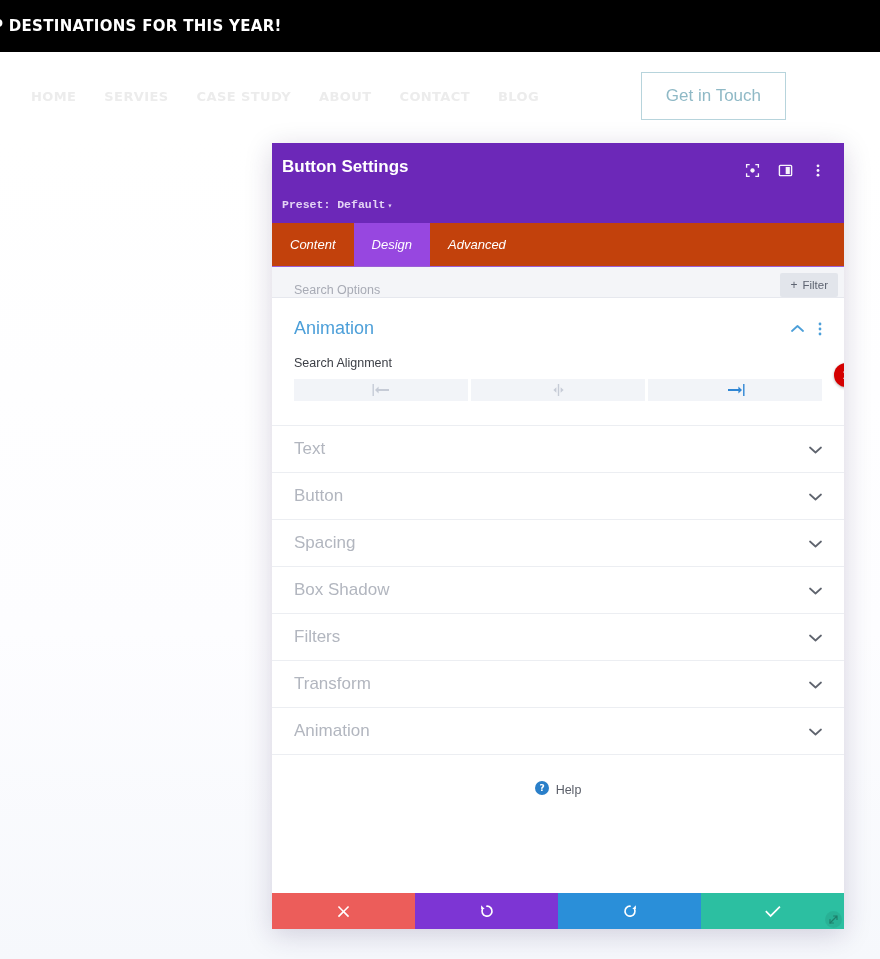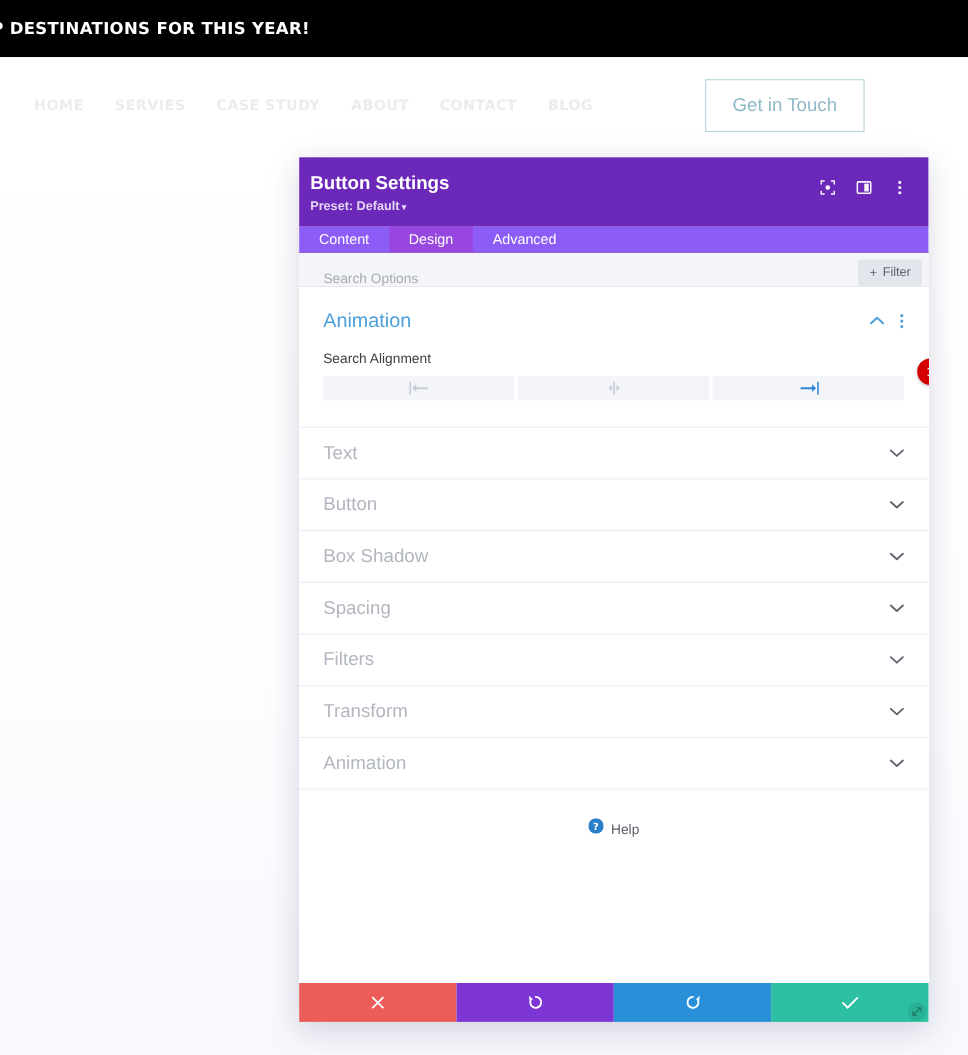--- a/index.html
+++ b/index.html
@@ -103,44 +103,46 @@
   .modal-title {
     color: #ffffff;
     font-size: 17px;
     font-weight: bold;
     line-height: 1.2;
   }
   .modal-preset {
     color: #e4d4f5;
     font-size: 11.5px;
     font-weight: bold;
-    margin-top: 5px;
-    cursor: pointer;
+    margin-top: 21px;
+    cursor: pointer;
+    font-family: Liberation Mono, monospace;
   }
   .preset-caret { font-size: 8px; margin-left: 2px; }
 
   .header-icons {
     display: flex;
     align-items: center;
     gap: 17px;
     margin-top: 5px;
   }
   .hicon {
     width: 16px; height: 16px;
     display: flex; align-items: center; justify-content: center;
     cursor: pointer;
     opacity: 0.95;
   }
   .hicon svg { display: block; }
 
   .modal-tabs {
-    background: #8b5cf6;
-    display: flex;
-    height: 24px;
+    background: #c2410c;
+    display: flex;
+    height: 44px;
     border-bottom: 1px solid #9b5fd6;
+    font-style: italic;
   }
   .tab {
     padding: 0 18px;
     display: flex;
     align-items: center;
     color: #ffffff;
     font-size: 13px;
     cursor: pointer;
     background: transparent;
   }
@@ -421,29 +423,29 @@
     </div>
     <div class="section-row">
       <span class="section-row-title">Button</span>
       <span class="chev-down">
         <svg width="13" height="8" viewBox="0 0 13 8">
             <path d="M1 1.5L6.5 6.5L12 1.5" fill="none" stroke="#5f646e" stroke-width="1.7" stroke-linecap="round" stroke-linejoin="round"></path>
           </svg>
       </span>
     </div>
     <div class="section-row">
+      <span class="section-row-title">Spacing</span>
+      <span class="chev-down">
+        <svg width="13" height="8" viewBox="0 0 13 8">
+            <path d="M1 1.5L6.5 6.5L12 1.5" fill="none" stroke="#5f646e" stroke-width="1.7" stroke-linecap="round" stroke-linejoin="round"></path>
+          </svg>
+      </span>
+    </div>
+    <div class="section-row">
       <span class="section-row-title">Box Shadow</span>
-      <span class="chev-down">
-        <svg width="13" height="8" viewBox="0 0 13 8">
-            <path d="M1 1.5L6.5 6.5L12 1.5" fill="none" stroke="#5f646e" stroke-width="1.7" stroke-linecap="round" stroke-linejoin="round"></path>
-          </svg>
-      </span>
-    </div>
-    <div class="section-row">
-      <span class="section-row-title">Spacing</span>
       <span class="chev-down">
         <svg width="13" height="8" viewBox="0 0 13 8">
             <path d="M1 1.5L6.5 6.5L12 1.5" fill="none" stroke="#5f646e" stroke-width="1.7" stroke-linecap="round" stroke-linejoin="round"></path>
           </svg>
       </span>
     </div>
     <div class="section-row">
       <span class="section-row-title">Filters</span>
       <span class="chev-down">
         <svg width="13" height="8" viewBox="0 0 13 8">

